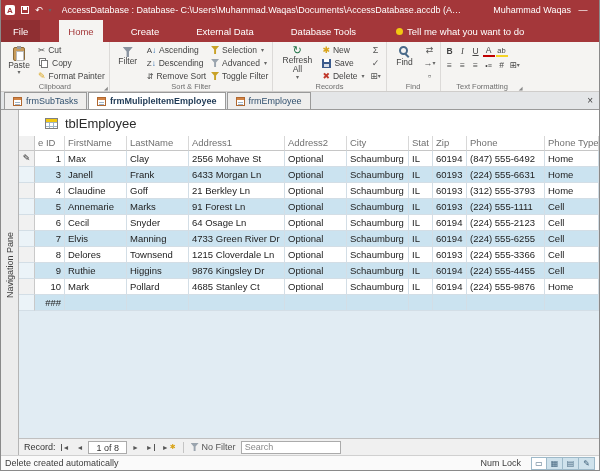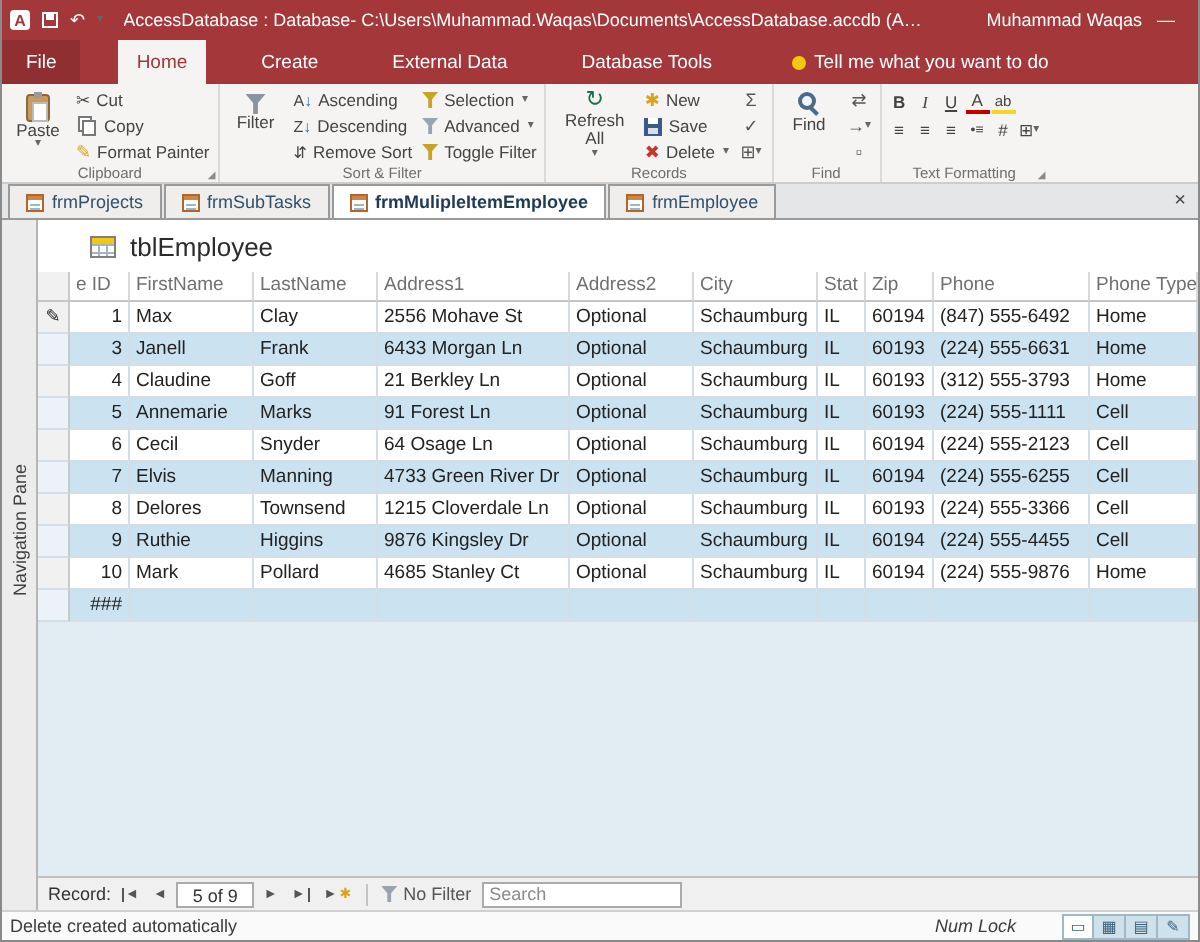--- a/index.html
+++ b/index.html
@@ -112,21 +112,21 @@
   .rn-btn .bar{width:1px;height:7px;background:#555;display:inline-block;}
   .rn-btn .star{font-size:7px;color:#D9A41B;}
   .rn-pos{background:#fff;border:1px solid #ABABAB;padding:0 7px;height:13px;line-height:12px;}
   .rn-sep{width:1px;height:11px;background:#C4C4C4;margin:0 2px;}
   .rn-filter{display:flex;align-items:center;gap:3px;color:#555;padding:0 2px;}
   .rn-search{width:100px;height:13px;border:1px solid #ABABAB;font-size:9px;padding:0 3px;background:#fff;font-family:"Liberation Sans",sans-serif;color:#333;}
   .rn-search::placeholder{color:#8a8a8a;}
 
   
   .statusbar{height:15px;background:#FAFAFA;border-top:1px solid #D0D0D0;display:flex;align-items:center;font-size:9px;padding:0 4px;flex-shrink:0;color:#3c3c3c;}
-  .numlock{margin-left:auto;margin-right:23px;font-style:italic;}
+  .numlock{margin-left:auto;margin-right:10px;}
   .viewbtns{display:flex;}
   .vbtn{width:16px;height:13px;background:#CFE2EC;border:1px solid #9DB9C9;border-left:none;display:flex;align-items:center;justify-content:center;font-size:8px;color:#41637C;}
   .vbtn:first-child{border-left:1px solid #9DB9C9;}
   .vbtn.active{background:#fff;}
 </style>
 </head>
 <body>
 
 <div class="app">
 
@@ -312,24 +312,20 @@
             </div>
         </div>
       </div>
       <span class="glabel">Text Formatting</span>
       <span class="launcher">◢</span>
     </div>
 
   </div>
 
   <div class="doctabs">
-    <div class="doctab">
-      <span class="ic-form"></span>
-      <span>frmProjects</span>
-    </div>
     <div class="doctab">
       <span class="ic-form"></span>
       <span>frmSubTasks</span>
     </div>
     <div class="doctab active">
       <span class="ic-form"></span>
       <span>frmMulipleItemEmployee</span>
     </div>
     <div class="doctab">
       <span class="ic-form"></span>
@@ -497,21 +493,21 @@
       <div class="filler"></div>
       <div class="recnav">
         <span class="rn-label">Record:</span>
         <div class="rn-btn">
             <span class="bar"></span>
             <span class="tri">◄</span>
           </div>
         <div class="rn-btn">
             <span class="tri">◄</span>
           </div>
-        <div class="rn-pos">5 of 9</div>
+        <div class="rn-pos">1 of 8</div>
         <div class="rn-btn">
             <span class="tri">►</span>
           </div>
         <div class="rn-btn">
             <span class="tri">►</span>
             <span class="bar"></span>
           </div>
         <div class="rn-btn">
             <span class="tri">►</span>
             <span class="star">✱</span>

